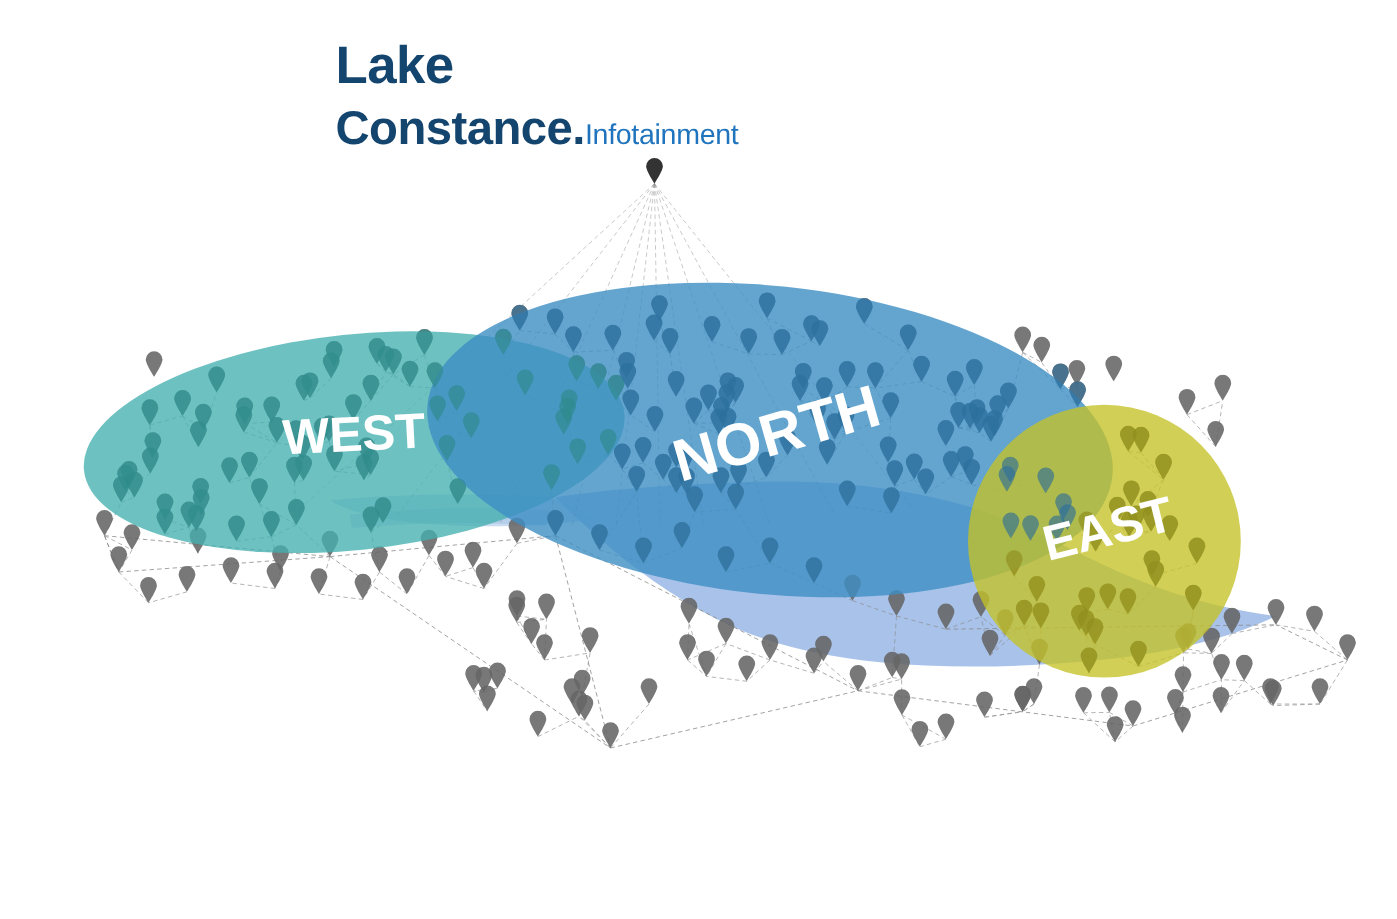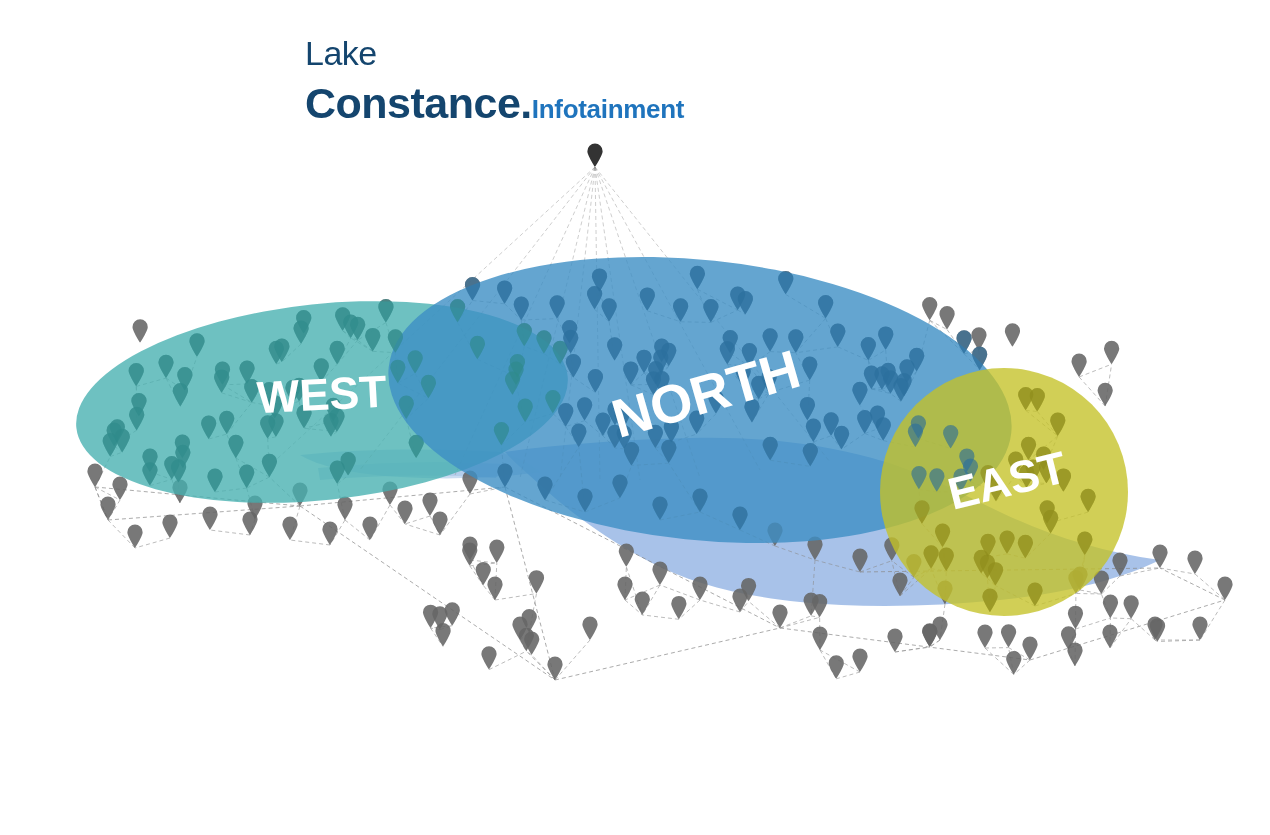--- a/index.html
+++ b/index.html
@@ -7,29 +7,29 @@
   body{
     width:1270px;height:835px;overflow:hidden;position:relative;
     font-family:"Liberation Sans","DejaVu Sans",sans-serif;
     -webkit-font-smoothing:antialiased;
   }
   #stage{position:relative;width:1270px;height:835px;background:#ffffff;}
 
   
   #logo{position:absolute;left:305px;top:36px;line-height:1;user-select:none;}
   #logo .line1{
-    font-size:34px;font-weight:normal;letter-spacing:-0.5px;
+    font-size:48px;font-weight:bold;letter-spacing:-0.5px;
     display:block;margin-bottom:12px;
   }
   #logo .line2{display:flex;align-items:baseline;}
   #logo .brand{
     font-size:43px;font-weight:bold;letter-spacing:-0.5px;white-space:pre;
   }
   #logo .sub{
-    font-size:26px;font-weight:bold;letter-spacing:-0.3px;white-space:pre;
+    font-size:26px;font-weight:normal;letter-spacing:-0.3px;white-space:pre;
   }
 
   
   #map{position:absolute;left:0;top:0;width:1270px;height:835px;}
 
   .region-label{
     font-weight:bold;fill:#ffffff;
     font-family:"Liberation Sans","DejaVu Sans",sans-serif;
     paint-order:stroke;
   }

